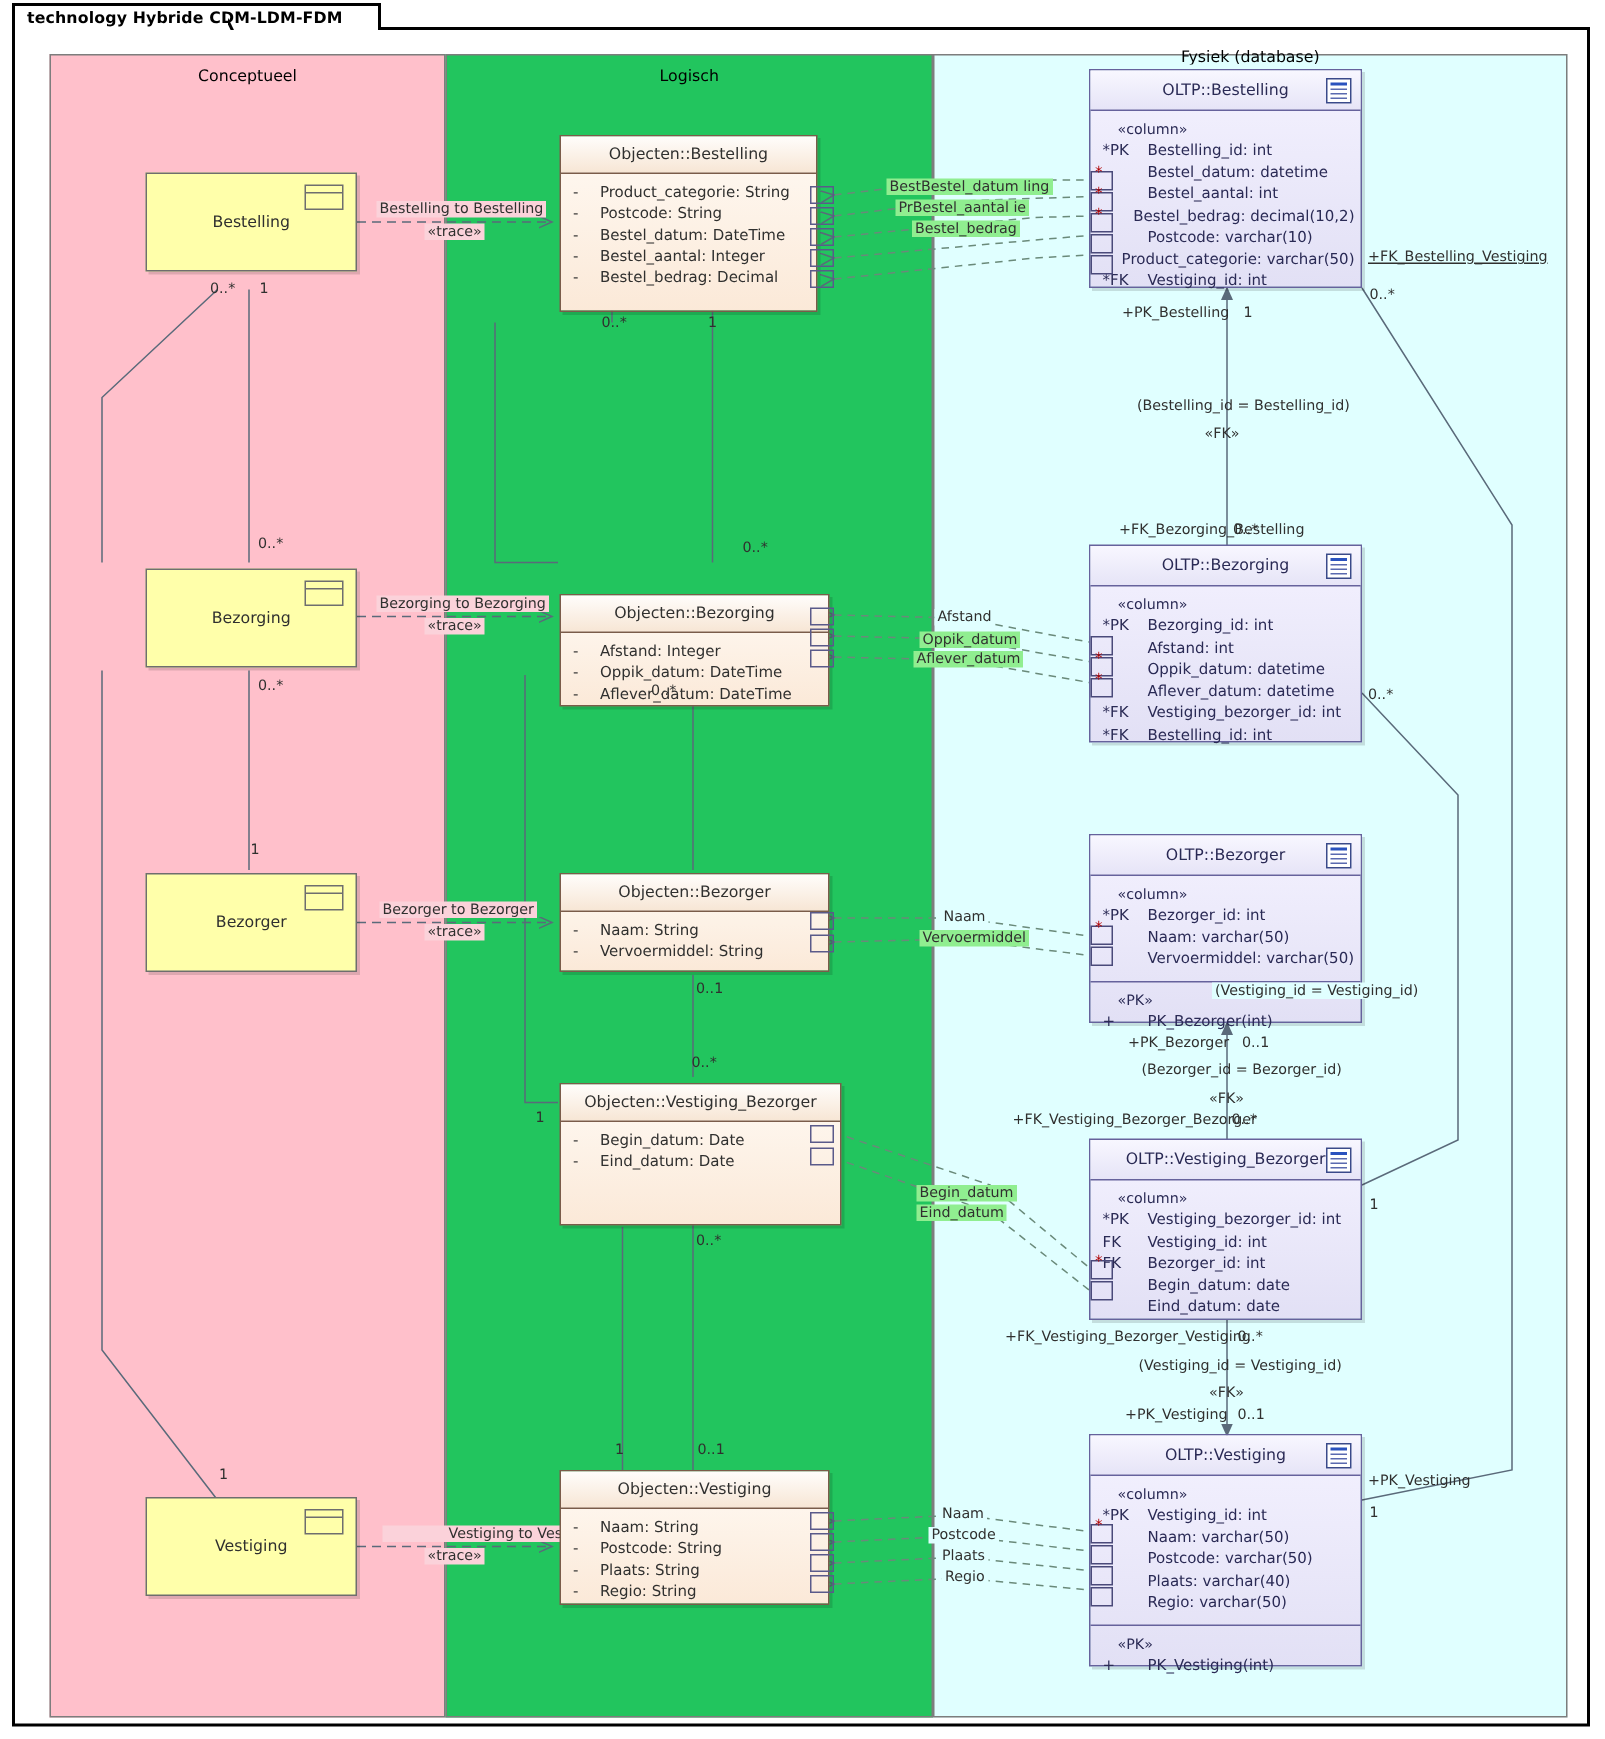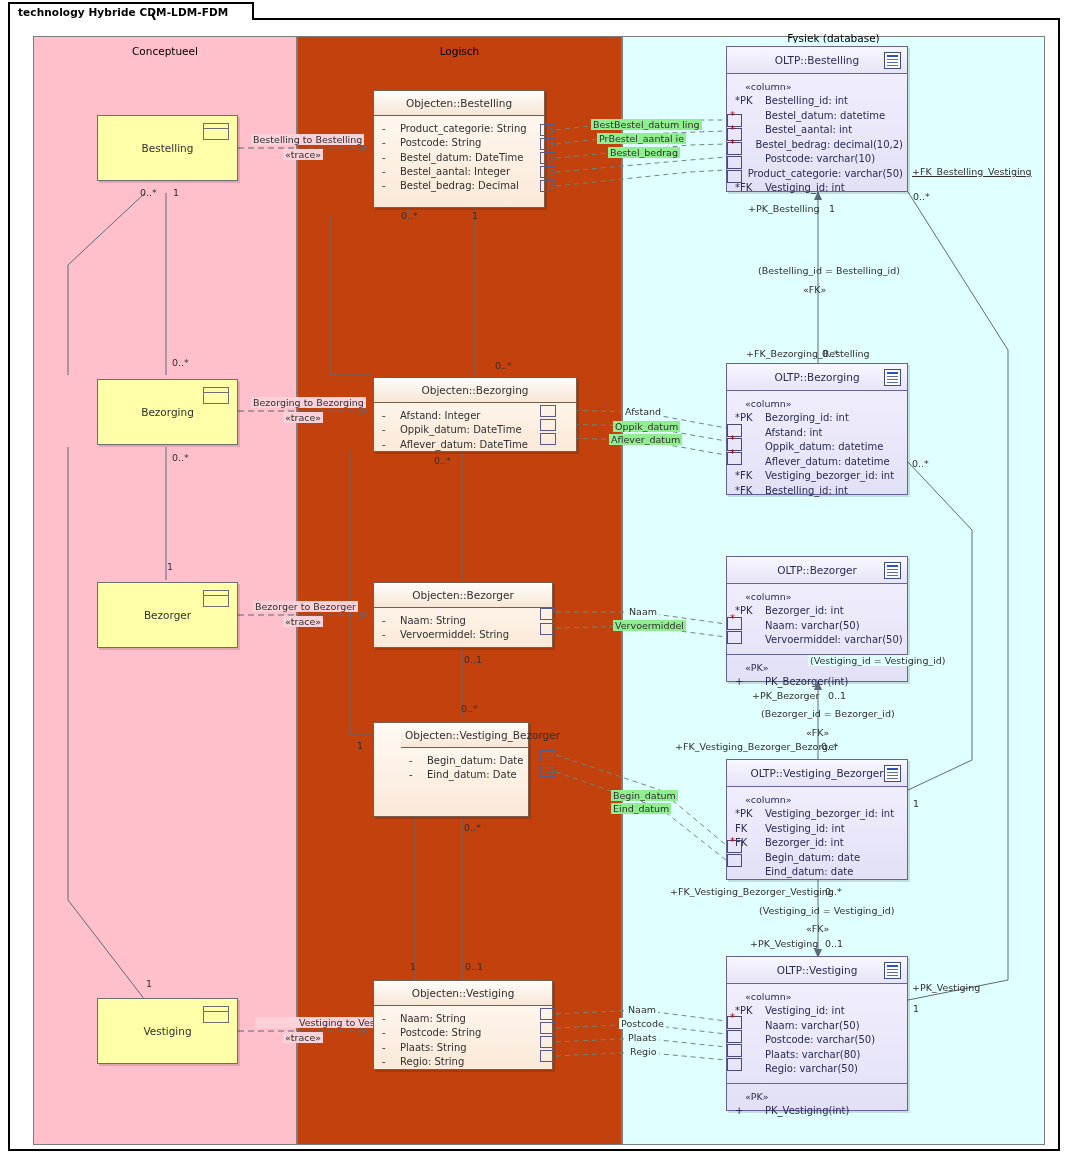--- a/index.html
+++ b/index.html
@@ -12,21 +12,21 @@
     border:2px solid #000;border-bottom:none;background:#fff;padding:0 24px 0 8px;
     font-size:10.5px;font-weight:bold;color:#000;display:flex;align-items:center;letter-spacing:.1px;}
   .tab-diag{position:absolute;left:152px;top:2px;width:22px;height:18px;overflow:hidden;}
   .tab-diag:before{content:"";position:absolute;left:-8px;top:-2px;width:26px;height:26px;
      border-left:2px solid #000;transform:rotate(-26deg);transform-origin:top left;}
 
   
   .band{position:absolute;top:36px;height:1109px;box-sizing:border-box;border:1px solid #7d7d7d;}
   .band-label{position:absolute;width:100%;top:8px;text-align:center;font-size:10.5px;color:#000;}
   .band.pink{left:33px;width:264px;background:#ffc0cb;}
-  .band.green{left:297px;width:325px;background:#c2410c;}
+  .band.green{left:297px;width:325px;background:#22c55e;}
   .band.blue{left:622px;width:423px;background:#e0ffff;}
   .band-label.clipped{top:-5px;overflow:hidden;height:11px;}
 
   
   .uml-class{position:absolute;box-sizing:border-box;border:1px solid #7a5c4a;
      box-shadow:2px 2px 0 rgba(0,0,0,.13);}
   .cls-title{box-sizing:border-box;text-align:center;font-size:10.5px;color:#30302f;
      padding:6px 4px 6px 4px;border-bottom:1px solid #7a5c4a;}
   .cls-body{padding:6px 4px 6px 8px;}
   .attr{font-size:10px;color:#30302f;line-height:14.3px;white-space:nowrap;}
@@ -207,21 +207,21 @@
       <div class="attr"><span class="vis">-</span><span>Bestel_aantal: Integer</span></div>
       <div class="attr"><span class="vis">-</span><span>Bestel_bedrag: Decimal</span></div>
     </div>
   </div>
   <div class="port" style="left:540px;top:124px;"></div>
   <div class="port" style="left:540px;top:138px;"></div>
   <div class="port" style="left:540px;top:152px;"></div>
   <div class="port" style="left:540px;top:166px;"></div>
   <div class="port" style="left:540px;top:180px;"></div>
 
-  <div class="uml-class logical" style="left:373px;top:377px;width:204px;height:75px;">
+  <div class="uml-class logical" style="left:373px;top:396px;width:180px;height:75px;">
     <div class="cls-title">Objecten::Bezorging</div>
     <div class="cls-body">
       <div class="attr"><span class="vis">-</span><span>Afstand: Integer</span></div>
       <div class="attr"><span class="vis">-</span><span>Oppik_datum: DateTime</span></div>
       <div class="attr"><span class="vis">-</span><span>Aflever_datum: DateTime</span></div>
     </div>
   </div>
   <div class="port" style="left:540px;top:405px;"></div>
   <div class="port" style="left:540px;top:419px;"></div>
   <div class="port" style="left:540px;top:433px;"></div>
@@ -229,21 +229,21 @@
   <div class="uml-class logical" style="left:373px;top:582px;width:180px;height:66px;">
     <div class="cls-title">Objecten::Bezorger</div>
     <div class="cls-body">
       <div class="attr"><span class="vis">-</span><span>Naam: String</span></div>
       <div class="attr"><span class="vis">-</span><span>Vervoermiddel: String</span></div>
     </div>
   </div>
   <div class="port" style="left:540px;top:608px;"></div>
   <div class="port" style="left:540px;top:623px;"></div>
 
-  <div class="uml-class logical" style="left:373px;top:722px;width:156px;height:95px;padding-left:27px;">
+  <div class="uml-class logical" style="left:373px;top:722px;width:188px;height:95px;">
     <div class="cls-title">Objecten::Vestiging_Bezorger</div>
     <div class="cls-body">
       <div class="attr"><span class="vis">-</span><span>Begin_datum: Date</span></div>
       <div class="attr"><span class="vis">-</span><span>Eind_datum: Date</span></div>
     </div>
   </div>
   <div class="port" style="left:540px;top:750px;"></div>
   <div class="port" style="left:540px;top:765px;"></div>
 
   <div class="uml-class logical" style="left:373px;top:980px;width:180px;height:90px;">
@@ -472,21 +472,21 @@
       <div class="col">
           <span class="key"></span>
           <span>Naam: varchar(50)</span>
         </div>
       <div class="col">
           <span class="key"></span>
           <span>Postcode: varchar(50)</span>
         </div>
       <div class="col">
           <span class="key"></span>
-          <span>Plaats: varchar(80)</span>
+          <span>Plaats: varchar(40)</span>
         </div>
       <div class="col">
           <span class="key"></span>
           <span>Regio: varchar(50)</span>
         </div>
     </div>
     <div class="phys-body phys-sep" style="padding-top:5px;">
       <div class="stereo">«PK»</div>
       <div class="col">
           <span class="key">+</span>

